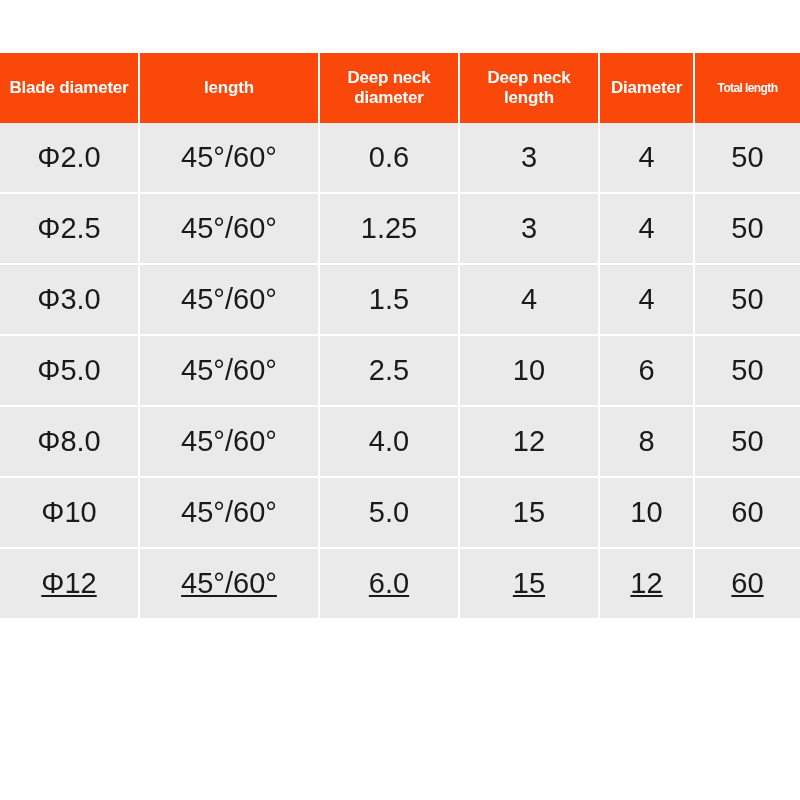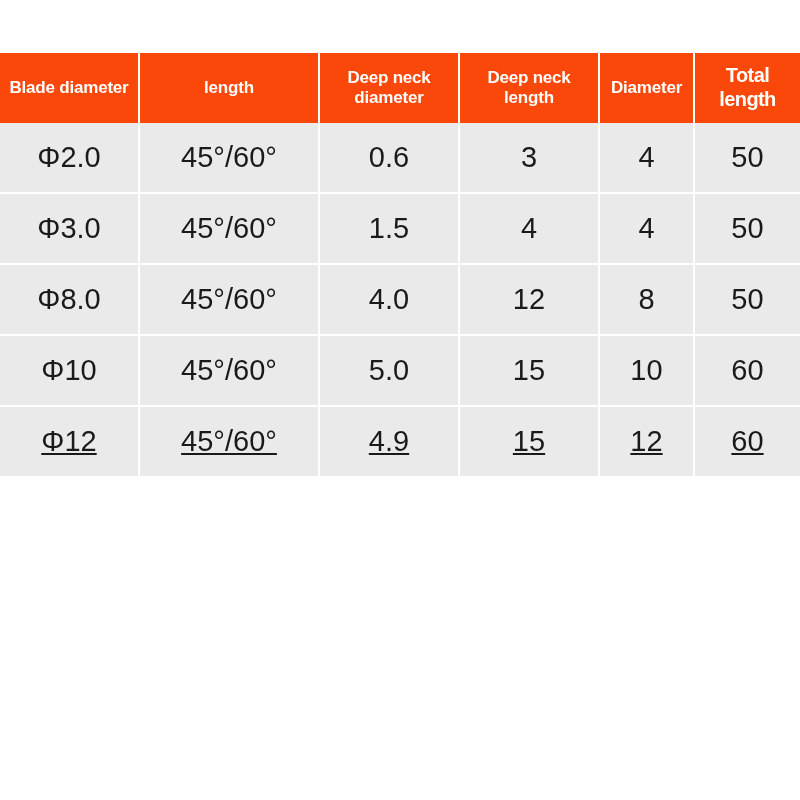--- a/index.html
+++ b/index.html
@@ -39,21 +39,21 @@
     text-align: center;
     vertical-align: middle;
     border-right: 2px solid #ffffff;
     letter-spacing: -0.2px;
     box-sizing: border-box;
   }
   table.spec-table thead th:last-child {
     border-right: none;
   }
   table.spec-table thead th.tight {
-    font-size: 20px;
+    font-size: 12px;
     letter-spacing: -0.6px;
   }
 
   table.spec-table tbody td {
     background: #EAEAEA;
     color: #1a1a1a;
     font-size: 29px;
     font-weight: 400;
     height: 71px;
     text-align: center;
@@ -106,25 +106,41 @@
     <tbody>
         <tr>
           <td>Φ2.0</td>
           <td>45°/60°</td>
           <td>0.6</td>
           <td>3</td>
           <td>4</td>
           <td>50</td>
         </tr>
         <tr>
+          <td>Φ2.5</td>
+          <td>45°/60°</td>
+          <td>1.25</td>
+          <td>3</td>
+          <td>4</td>
+          <td>50</td>
+        </tr>
+        <tr>
           <td>Φ3.0</td>
           <td>45°/60°</td>
           <td>1.5</td>
           <td>4</td>
           <td>4</td>
+          <td>50</td>
+        </tr>
+        <tr>
+          <td>Φ5.0</td>
+          <td>45°/60°</td>
+          <td>2.5</td>
+          <td>10</td>
+          <td>6</td>
           <td>50</td>
         </tr>
         <tr>
           <td>Φ8.0</td>
           <td>45°/60°</td>
           <td>4.0</td>
           <td>12</td>
           <td>8</td>
           <td>50</td>
         </tr>
@@ -132,20 +148,20 @@
           <td>Φ10</td>
           <td>45°/60°</td>
           <td>5.0</td>
           <td>15</td>
           <td>10</td>
           <td>60</td>
         </tr>
         <tr>
           <td>Φ12</td>
           <td>45°/60°</td>
-          <td>4.9</td>
+          <td>6.0</td>
           <td>15</td>
           <td>12</td>
           <td>60</td>
         </tr>
       </tbody>
   </table>
 </div>
 
 </body></html>

